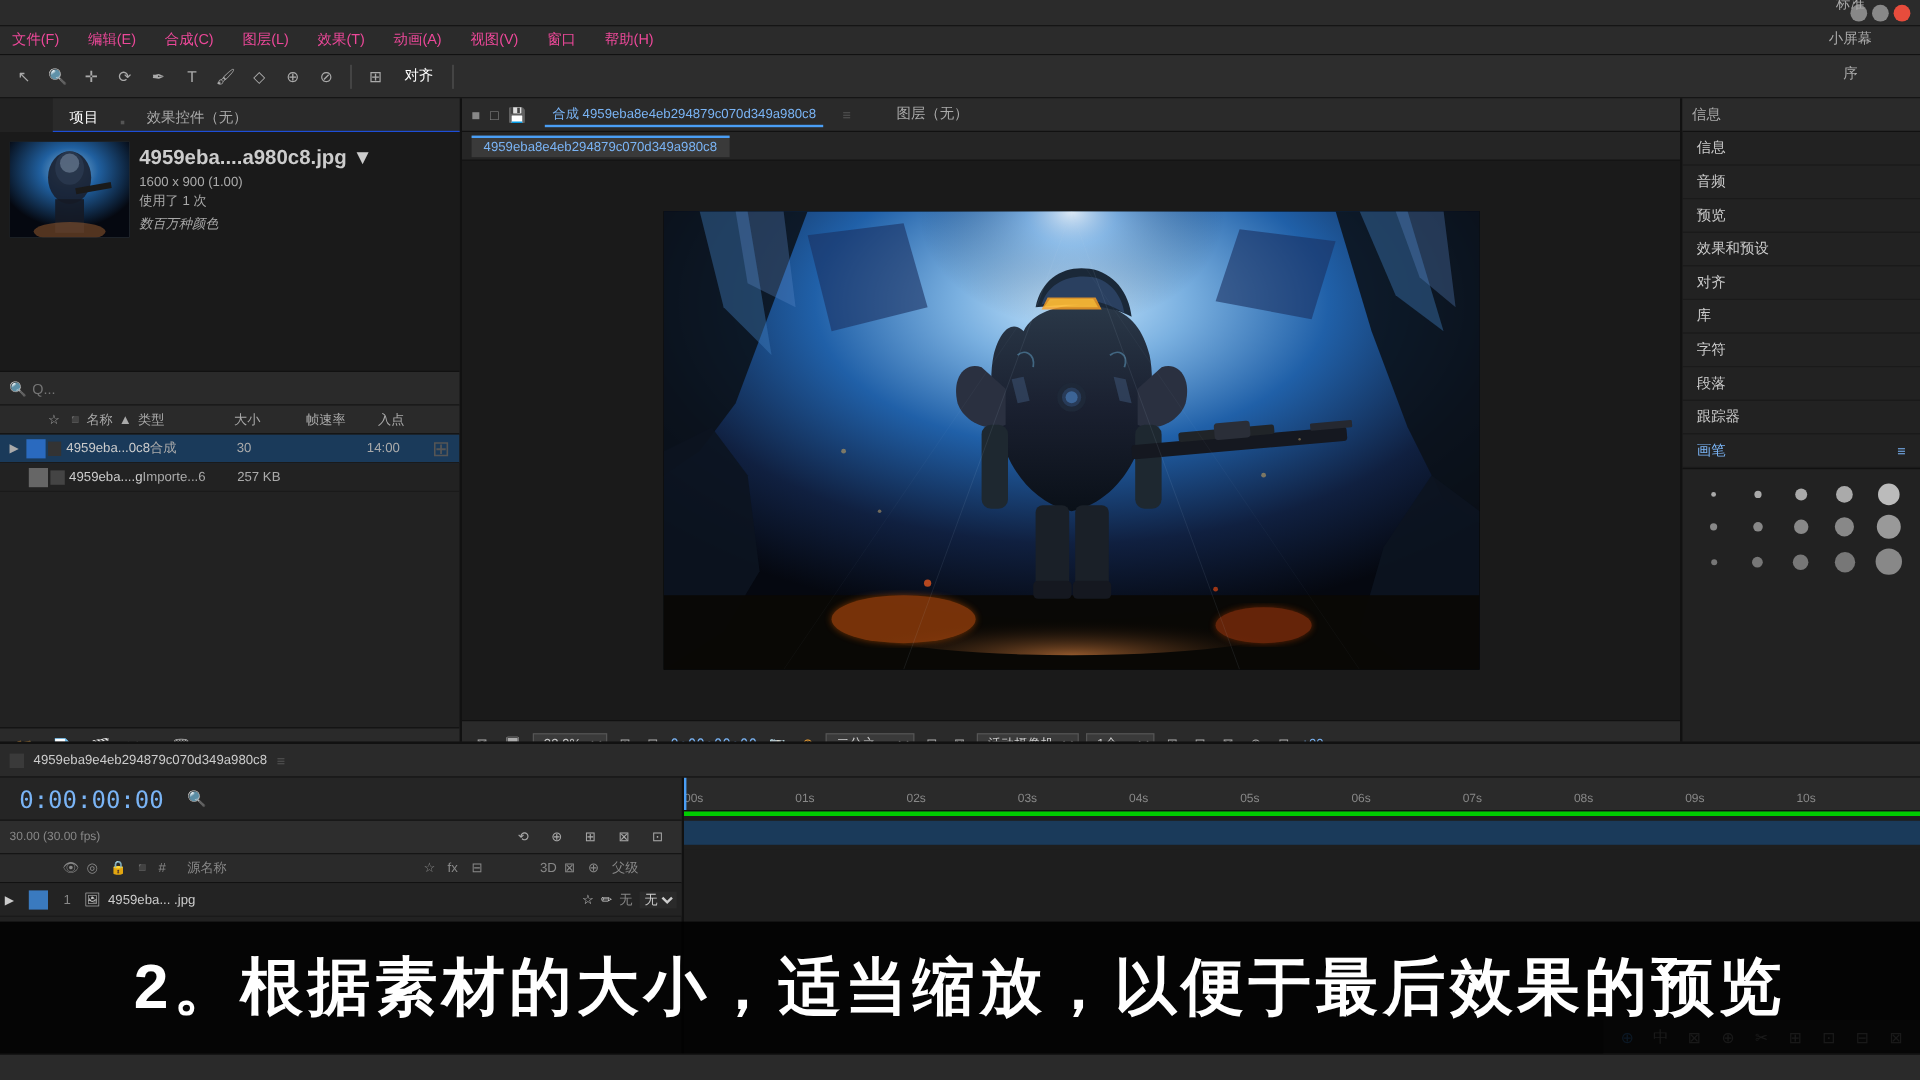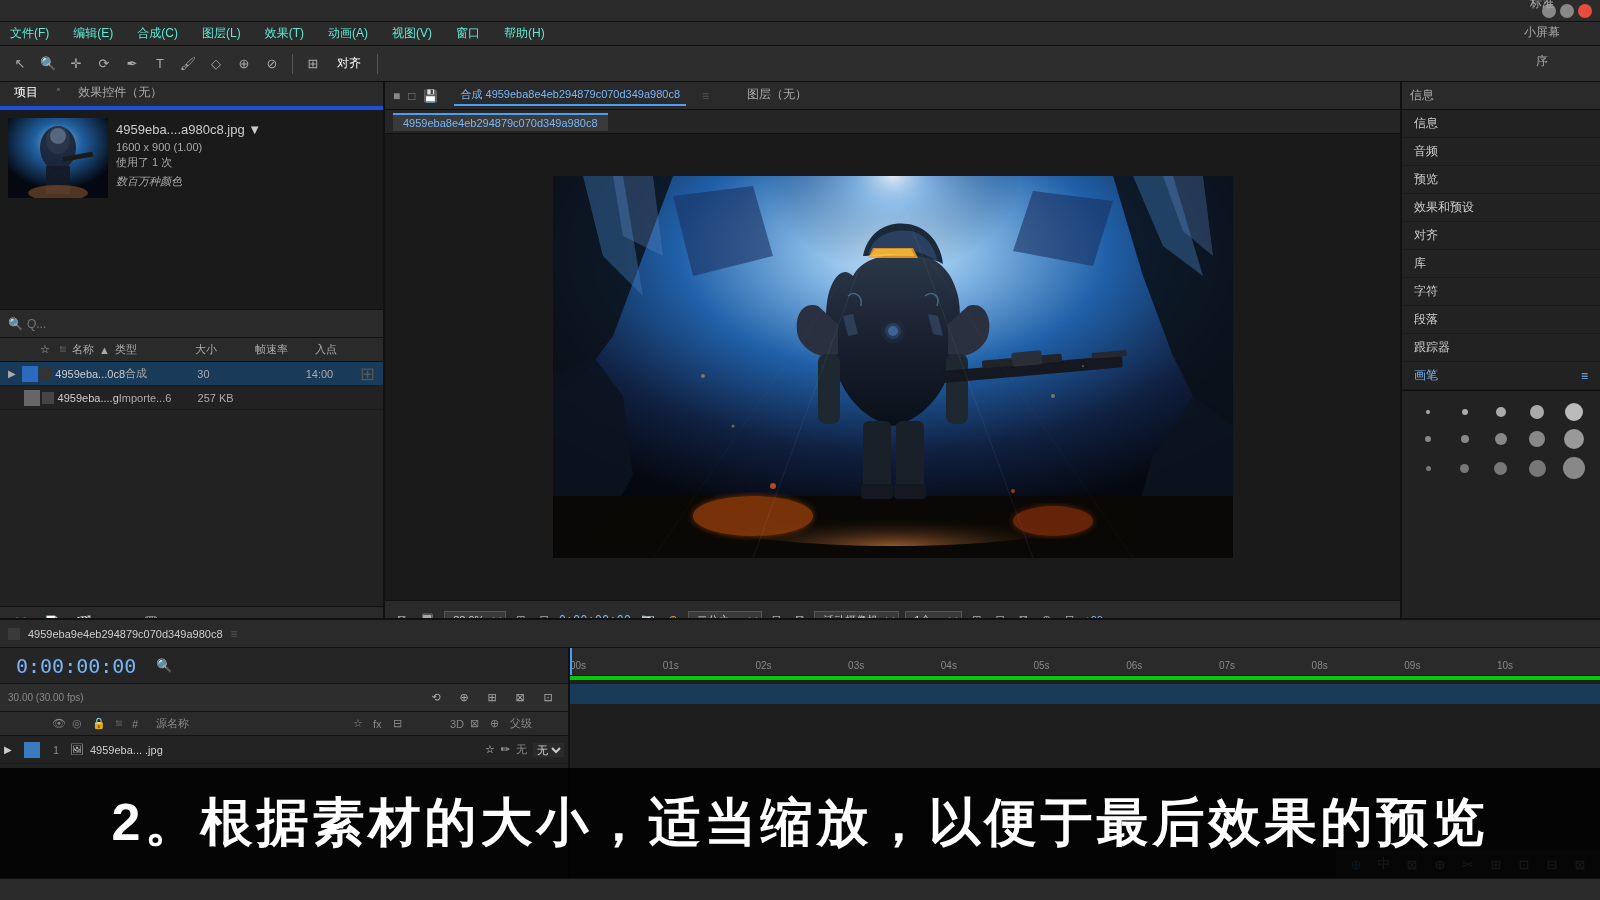--- a/index.html
+++ b/index.html
@@ -43,21 +43,21 @@
 
     
     #menu-bar {
       width: 100%;
       height: 24px;
       background: #2b2b2b;
       display: flex;
       align-items: center;
       padding: 0 4px;
       font-size: 12px;
-      color: #5eead4;
+      color: #ec4899;
       border-bottom: 1px solid #111;
       gap: 12px;
     }
     .menu-item {
       cursor: pointer;
       padding: 2px 6px;
     }
 
     
     #toolbar {
@@ -125,24 +125,25 @@
       background: #222;
       border-right: 2px solid #111;
       display: flex;
       flex-direction: column;
     }
 
     #left-panel-header {
       height: 28px;
       background: #2a2a2a;
       display: flex;
-      align-items: flex-start;
-      padding: 0 8px;
-      border-bottom: 4px solid #1d4ed8;
+      align-items: flex-end;
+      padding: 0 8px;
+      border-bottom: 1px solid #1d4ed8;
       gap: 8px;
+      margin-left: 44px;
     }
     .panel-tab {
       font-size: 12px;
       color: #aaa;
       cursor: pointer;
       padding: 2px 6px;
     }
     .panel-tab.active { color: #fff; }
 
     #project-area {
@@ -178,21 +179,22 @@
       font-size: 10px;
     }
     #asset-info {
       font-size: 11px;
       color: #aaa;
       padding-top: 4px;
     }
     #asset-info .asset-name {
       color: #ccc;
       margin-bottom: 4px;
-      font-size: 13px;
+      font-size: 17px;
+      font-weight: bold;
     }
     #asset-info .asset-size {
       color: #aaa;
       font-size: 11px;
     }
     #asset-info .asset-colors {
       color: #aaa;
       font-size: 11px;
       margin-top: 4px;
       font-style: italic;

